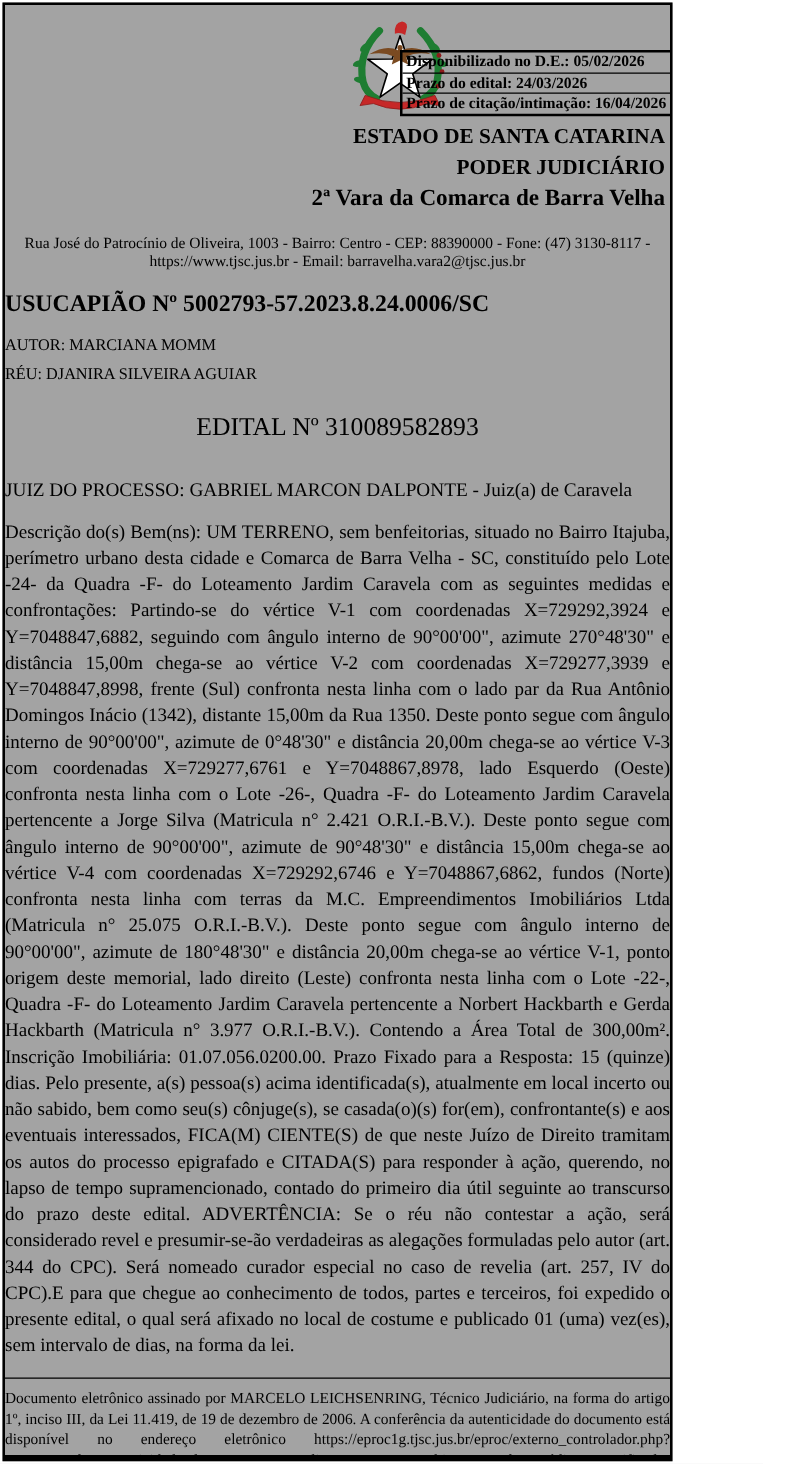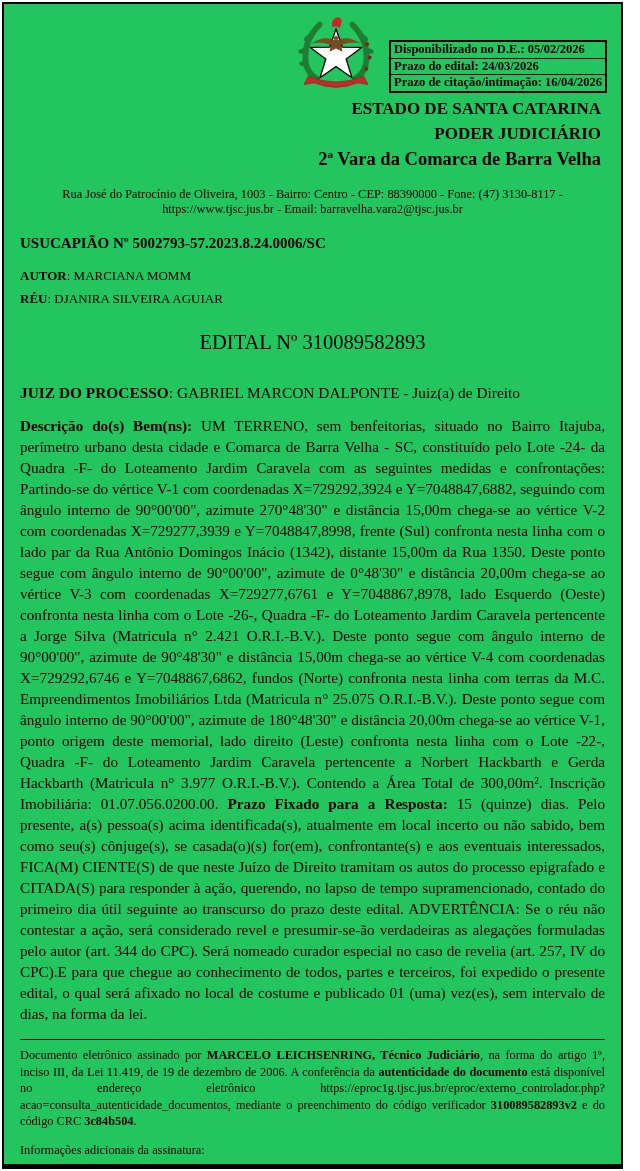--- a/index.html
+++ b/index.html
@@ -1,34 +1,34 @@
 <!DOCTYPE html>
 <html lang="pt-BR"><head>
 <meta charset="utf-8">
 <style>
   html,body{margin:0;padding:0;background:#ffffff;}
   body{font-family:"Liberation Serif","DejaVu Serif",serif;color:#000;}
   .page{
-    position:relative;margin:2px;width:621px;height:1167px;box-sizing:border-box;
+    position:relative;margin:2px;width:536px;height:1167px;box-sizing:border-box;
     border:2px solid #000;border-bottom:5px solid #000;
-    padding:0 16px;overflow:hidden;background:#22c55e;
+    padding:0 0;overflow:hidden;background:#a3a3a3;
   }
   .topbar{position:relative;height:90px;}
   .arms{position:absolute;left:316px;transform:translateX(-50%);top:9px;}
   .datebox{
     position:absolute;top:36px;right:-2px;border:2px solid #000;
     font-weight:bold;font-size:12.5px;
   }
   .datebox .dbrow{border-bottom:1px solid #000;padding:0 3px;line-height:15.5px;white-space:nowrap;}
   .datebox .dbrow:last-child{border-bottom:none;}
-  .b{font-weight:bold;}
+  .b{font-weight:normal;}
   .hl{font-weight:bold;font-size:17px;line-height:21px;text-align:right;margin:4px;}
   .hl3{font-size:18.5px;line-height:22px;}
   .addr{font-size:12.4px;line-height:15px;text-align:center;margin-top:17px;}
-  .case-number{font-weight:bold;font-size:15px;line-height:19px;margin-top:17px;}
+  .case-number{font-weight:bold;font-size:19px;line-height:19px;margin-top:17px;}
   .party{font-size:13px;line-height:16px;margin-top:15px;}
   .party + .party{margin-top:7px;}
   .edital-title{font-weight:normal;font-size:20.5px;line-height:25px;text-align:center;margin-top:23px;}
   .meta{font-size:15.4px;line-height:19px;margin-top:28px;}
   .meta2{font-size:15.4px;line-height:19px;margin-top:18px;}
   .desc{font-size:15.2px;line-height:21px;text-align:justify;margin-top:13px;}
   .rule{border:none;border-top:1px solid #000;margin:11px 0 0 0;}
   .sig{font-size:12.3px;line-height:16.5px;text-align:justify;margin-top:7px;overflow-wrap:break-word;}
   .siginfo{font-size:12.3px;line-height:17px;margin-top:9px;}
   .siginfo div{margin:0;}
@@ -79,21 +79,21 @@
     <div>https://www.tjsc.jus.br - Email: barravelha.vara2@tjsc.jus.br</div>
   </div>
 
   <div class="case-number">USUCAPIÃO Nº 5002793-57.2023.8.24.0006/SC</div>
 
   <div class="party"><span class="b">AUTOR</span><span>: MARCIANA MOMM</span></div>
   <div class="party"><span class="b">RÉU</span><span>: DJANIRA SILVEIRA AGUIAR</span></div>
 
   <div class="edital-title">EDITAL Nº 310089582893</div>
 
-  <div class="meta"><span class="b">JUIZ DO PROCESSO</span><span>: GABRIEL MARCON DALPONTE - Juiz(a) de Direito</span></div>
+  <div class="meta"><span class="b">JUIZ DO PROCESSO</span><span>: GABRIEL MARCON DALPONTE - Juiz(a) de Caravela</span></div>
 
   <p class="desc"><span class="b">Descrição do(s) Bem(ns):</span><span> UM TERRENO, sem benfeitorias, situado no Bairro Itajuba, perímetro urbano desta cidade e Comarca de Barra Velha - SC, constituído pelo Lote -24- da Quadra -F- do Loteamento Jardim Caravela com as seguintes medidas e confrontações: Partindo-se do vértice V-1 com coordenadas X=729292,3924 e Y=7048847,6882, seguindo com ângulo interno de 90°00'00", azimute 270°48'30" e distância 15,00m chega-se ao vértice V-2 com coordenadas X=729277,3939 e Y=7048847,8998, frente (Sul) confronta nesta linha com o lado par da Rua Antônio Domingos Inácio (1342), distante 15,00m da Rua 1350. Deste ponto segue com ângulo interno de 90°00'00", azimute de 0°48'30" e distância 20,00m chega-se ao vértice V-3 com coordenadas X=729277,6761 e Y=7048867,8978, lado Esquerdo (Oeste) confronta nesta linha com o Lote -26-, Quadra -F- do Loteamento Jardim Caravela pertencente a Jorge Silva (Matricula n° 2.421 O.R.I.-B.V.). Deste ponto segue com ângulo interno de 90°00'00", azimute de 90°48'30" e distância 15,00m chega-se ao vértice V-4 com coordenadas X=729292,6746 e Y=7048867,6862, fundos (Norte) confronta nesta linha com terras da M.C. Empreendimentos Imobiliários Ltda (Matricula n° 25.075 O.R.I.-B.V.). Deste ponto segue com ângulo interno de 90°00'00", azimute de 180°48'30" e distância 20,00m chega-se ao vértice V-1, ponto origem deste memorial, lado direito (Leste) confronta nesta linha com o Lote -22-, Quadra -F- do Loteamento Jardim Caravela pertencente a Norbert Hackbarth e Gerda Hackbarth (Matricula n° 3.977 O.R.I.-B.V.). Contendo a Área Total de 300,00m². Inscrição Imobiliária: 01.07.056.0200.00. </span><span class="b">Prazo Fixado para a Resposta:</span><span> 15 (quinze) dias.  Pelo presente, a(s) pessoa(s) acima identificada(s), atualmente em local incerto ou não sabido, bem como seu(s) cônjuge(s), se casada(o)(s) for(em), confrontante(s) e aos eventuais interessados, FICA(M) CIENTE(S) de que neste Juízo de Direito tramitam os autos do processo epigrafado e CITADA(S) para responder à ação, querendo, no lapso de tempo supramencionado, contado do primeiro dia útil seguinte ao transcurso do prazo deste edital. ADVERTÊNCIA: Se o réu não contestar a ação, será considerado revel e presumir-se-ão verdadeiras as alegações formuladas pelo autor (art. 344 do CPC). Será nomeado curador especial no caso de revelia (art. 257, IV do CPC).E para que chegue ao conhecimento de todos, partes e terceiros, foi expedido o presente edital, o qual será afixado no local de costume e publicado 01 (uma) vez(es), sem intervalo de dias, na forma da lei.</span></p>
 
   <hr class="rule">
 
   <p class="sig"><span>Documento eletrônico assinado por </span><span class="b">MARCELO LEICHSENRING, Técnico Judiciário</span><span>, na forma do artigo 1º, inciso III, da Lei 11.419, de 19 de dezembro de 2006. A conferência da </span><span class="b">autenticidade do documento</span><span> está disponível no endereço eletrônico https://eproc1g.tjsc.jus.br/eproc/externo_controlador.php?acao=consulta_autenticidade_documentos, mediante o preenchimento do código verificador </span><span class="b">310089582893v2</span><span> e do código CRC </span><span class="b">3c84b504</span><span>.</span></p>
 
   <div class="siginfo">
     <div>Informações adicionais da assinatura:</div>
 

